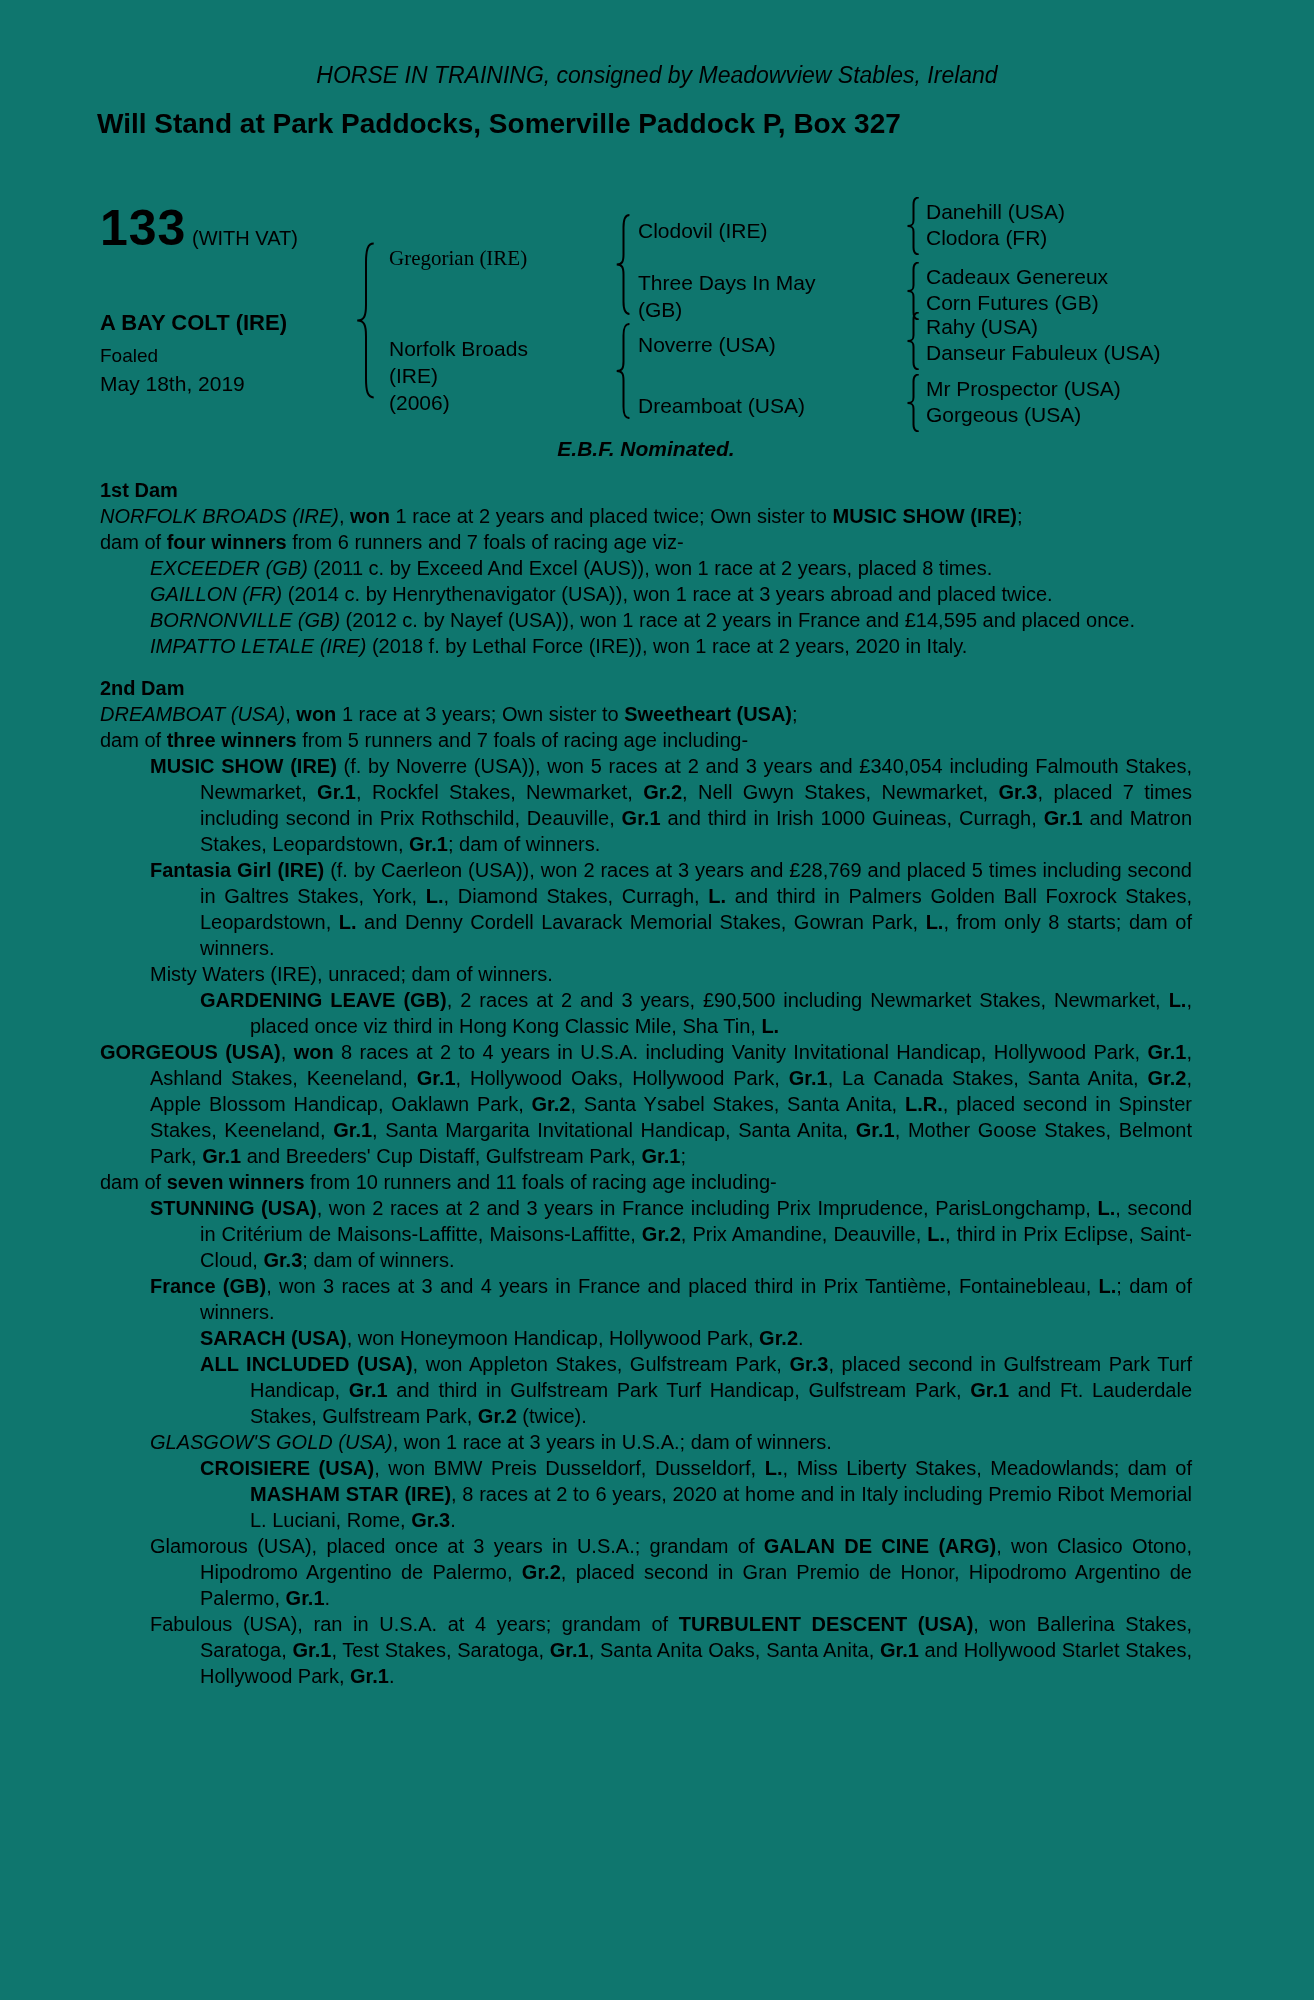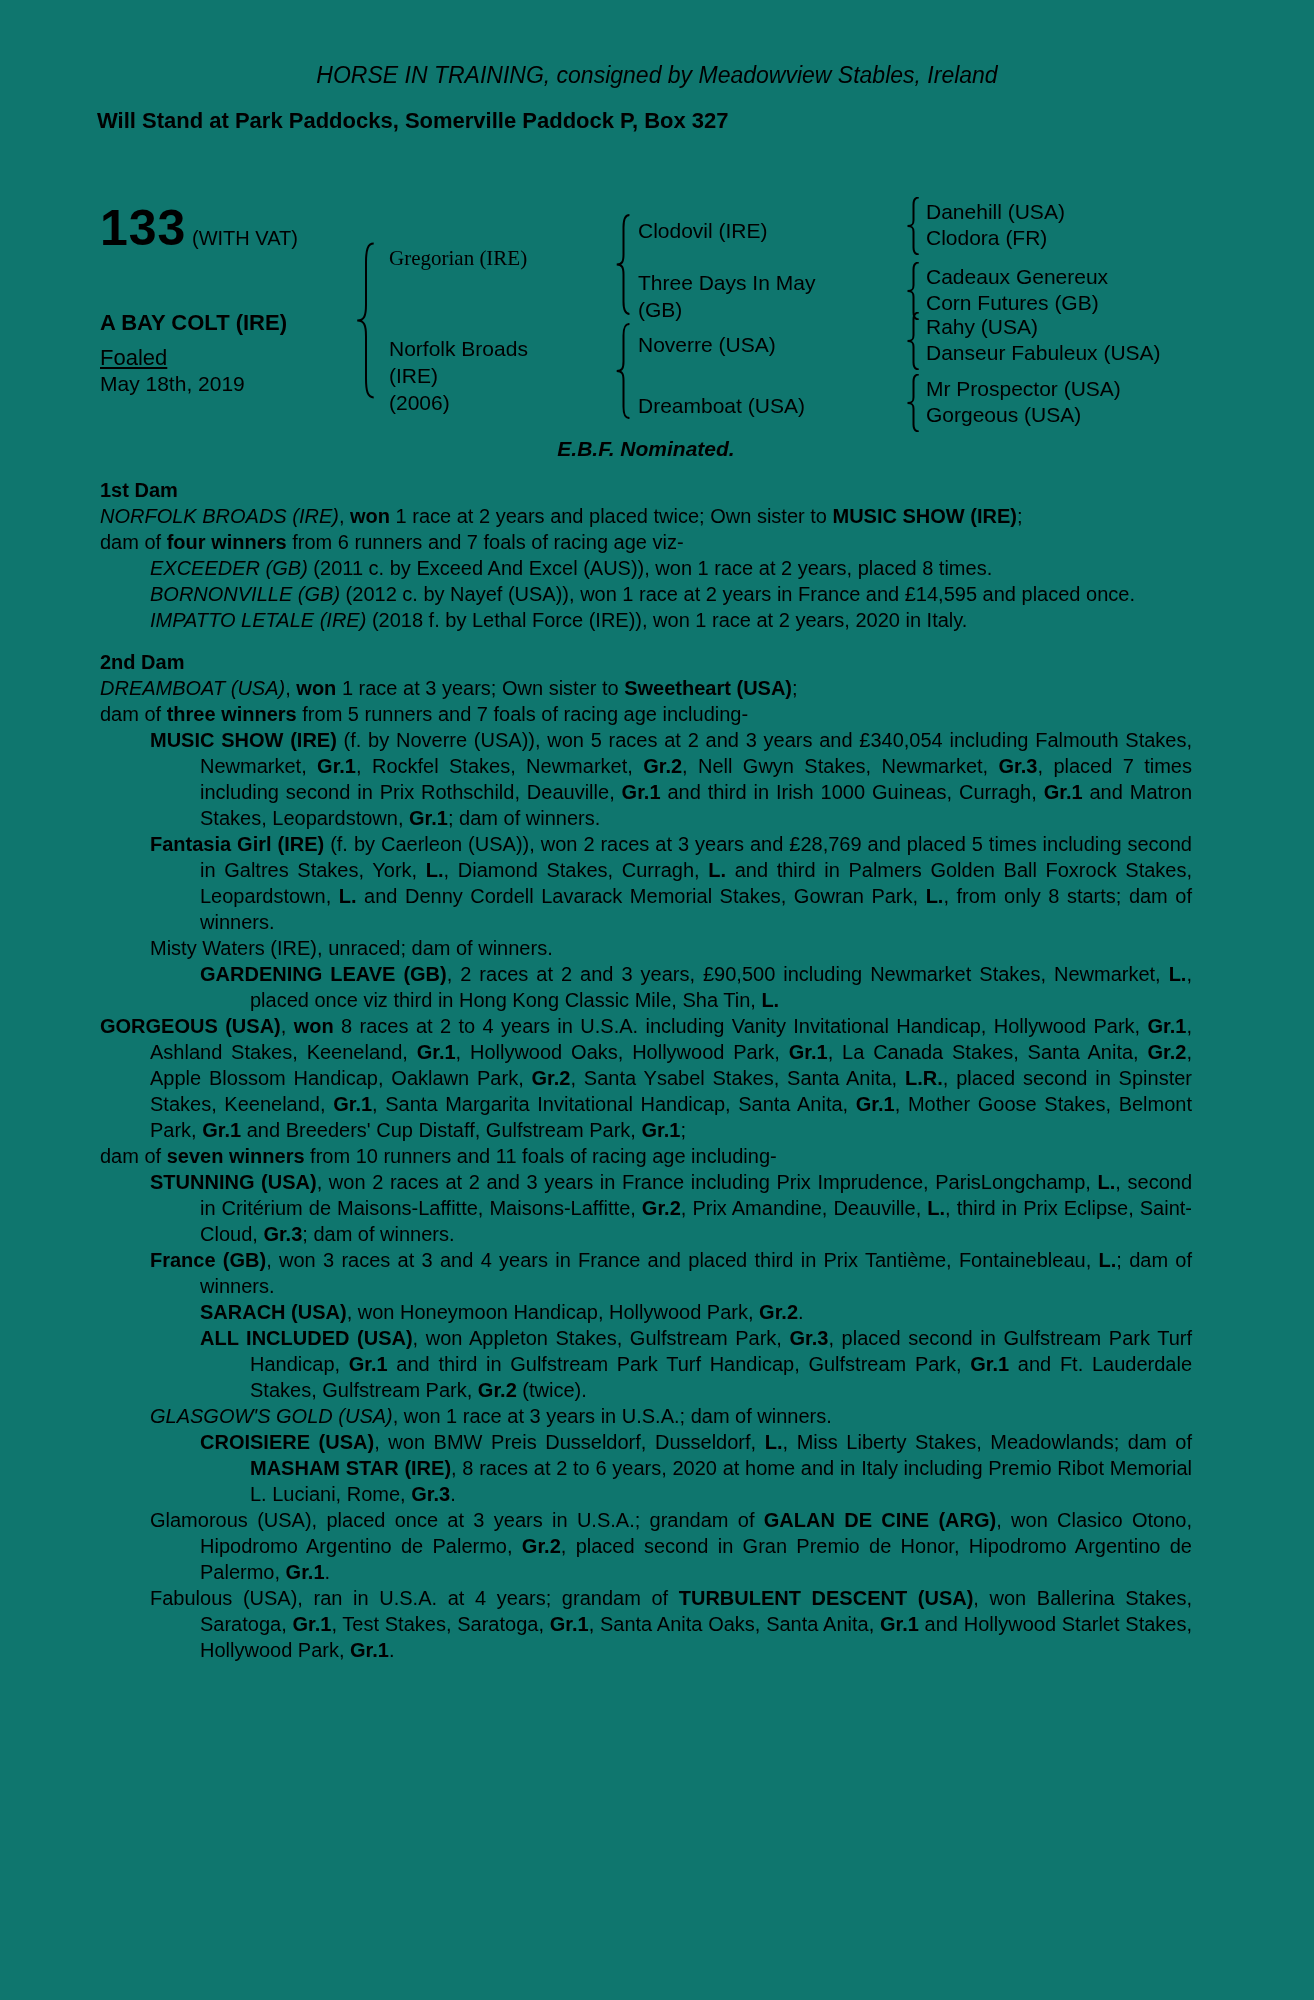--- a/index.html
+++ b/index.html
@@ -16,39 +16,39 @@
   .abs{position:absolute;}
   .header-italic{
     top:62px;left:0;width:1314px;
     text-align:center;
     font-style:italic;
     font-size:23px;
   }
   .stand-line{
     top:108px;left:97px;
     font-weight:bold;
-    font-size:22px;
+    font-size:28px;
   }
   .lot-number{
     top:203px;left:100px;
     font-weight:bold;
     font-size:50px;
     line-height:50px;
     letter-spacing:1px;
   }
   .vat-note{
     top:227px;left:192px;
     font-size:20px;
   }
   .colt-title{
     top:310px;left:100px;
     font-weight:bold;
     font-size:22px;
   }
-  .foaled-label{top:345px;left:100px;font-size:22px;text-decoration:underline;}
+  .foaled-label{top:345px;left:100px;font-size:19px;}
   .foaled-date{top:372px;left:100px;font-size:21px;}
 
   .ped-name{font-size:21px;line-height:27px;white-space:nowrap;}
   .brace svg{display:block;width:100%;height:100%;}
 
   .ebf-line{
     top:437px;left:100px;width:1092px;
     text-align:center;
     font-weight:bold;
     font-size:21px;
@@ -158,20 +158,21 @@
     <div>Gorgeous (USA)</div>
   </div>
 
   <div class="abs ebf-line">E.B.F. Nominated.</div>
 
   <div class="abs dam-sections" id="dam-sections">
       <div class="dam-heading">1st Dam</div>
       <p class="para ind0"><span class="seg-i">NORFOLK BROADS (IRE)</span><span class="seg-n">, </span><span class="seg-b">won</span><span class="seg-n"> 1 race at 2 years and placed twice; Own sister to </span><span class="seg-b">MUSIC SHOW (IRE)</span><span class="seg-n">;</span></p>
       <p class="para ind0"><span class="seg-n">dam of </span><span class="seg-b">four winners</span><span class="seg-n"> from 6 runners and 7 foals of racing age viz-</span></p>
       <p class="para ind1"><span class="seg-i">EXCEEDER (GB)</span><span class="seg-n"> (2011 c. by Exceed And Excel (AUS)), won 1 race at 2 years, placed 8 times.</span></p>
+      <p class="para ind1"><span class="seg-i">GAILLON (FR)</span><span class="seg-n"> (2014 c. by Henrythenavigator (USA)), won 1 race at 3 years abroad and placed twice.</span></p>
       <p class="para ind1"><span class="seg-i">BORNONVILLE (GB)</span><span class="seg-n"> (2012 c. by Nayef (USA)), won 1 race at 2 years in France and £14,595 and placed once.</span></p>
       <p class="para ind1"><span class="seg-i">IMPATTO LETALE (IRE)</span><span class="seg-n"> (2018 f. by Lethal Force (IRE)), won 1 race at 2 years, 2020 in Italy.</span></p>
       <div class="dam-heading">2nd Dam</div>
       <p class="para ind0"><span class="seg-i">DREAMBOAT (USA)</span><span class="seg-n">, </span><span class="seg-b">won</span><span class="seg-n"> 1 race at 3 years; Own sister to </span><span class="seg-b">Sweetheart (USA)</span><span class="seg-n">;</span></p>
       <p class="para ind0"><span class="seg-n">dam of </span><span class="seg-b">three winners</span><span class="seg-n"> from 5 runners and 7 foals of racing age including-</span></p>
       <p class="para ind1"><span class="seg-b">MUSIC SHOW (IRE)</span><span class="seg-n"> (f. by Noverre (USA)), won 5 races at 2 and 3 years and £340,054 including Falmouth Stakes, Newmarket, </span><span class="seg-b">Gr.1</span><span class="seg-n">, Rockfel Stakes, Newmarket, </span><span class="seg-b">Gr.2</span><span class="seg-n">, Nell Gwyn Stakes, Newmarket, </span><span class="seg-b">Gr.3</span><span class="seg-n">, placed 7 times including second in Prix Rothschild, Deauville, </span><span class="seg-b">Gr.1</span><span class="seg-n"> and third in Irish 1000 Guineas, Curragh, </span><span class="seg-b">Gr.1</span><span class="seg-n"> and Matron Stakes, Leopardstown, </span><span class="seg-b">Gr.1</span><span class="seg-n">; dam of winners.</span></p>
       <p class="para ind1"><span class="seg-b">Fantasia Girl (IRE)</span><span class="seg-n"> (f. by Caerleon (USA)), won 2 races at 3 years and £28,769 and placed 5 times including second in Galtres Stakes, York, </span><span class="seg-b">L.</span><span class="seg-n">, Diamond Stakes, Curragh, </span><span class="seg-b">L.</span><span class="seg-n"> and third in Palmers Golden Ball Foxrock Stakes, Leopardstown, </span><span class="seg-b">L.</span><span class="seg-n"> and Denny Cordell Lavarack Memorial Stakes, Gowran Park, </span><span class="seg-b">L.</span><span class="seg-n">, from only 8 starts; dam of winners.</span></p>
       <p class="para ind1"><span class="seg-n">Misty Waters (IRE), unraced; dam of winners.</span></p>
       <p class="para ind2"><span class="seg-b">GARDENING LEAVE (GB)</span><span class="seg-n">, 2 races at 2 and 3 years, £90,500 including Newmarket Stakes, Newmarket, </span><span class="seg-b">L.</span><span class="seg-n">, placed once viz third in Hong Kong Classic Mile, Sha Tin, </span><span class="seg-b">L.</span></p>
       <p class="para ind0"><span class="seg-b">GORGEOUS (USA)</span><span class="seg-n">, </span><span class="seg-b">won</span><span class="seg-n"> 8 races at 2 to 4 years in U.S.A. including Vanity Invitational Handicap, Hollywood Park, </span><span class="seg-b">Gr.1</span><span class="seg-n">, Ashland Stakes, Keeneland, </span><span class="seg-b">Gr.1</span><span class="seg-n">, Hollywood Oaks, Hollywood Park, </span><span class="seg-b">Gr.1</span><span class="seg-n">, La Canada Stakes, Santa Anita, </span><span class="seg-b">Gr.2</span><span class="seg-n">, Apple Blossom Handicap, Oaklawn Park, </span><span class="seg-b">Gr.2</span><span class="seg-n">, Santa Ysabel Stakes, Santa Anita, </span><span class="seg-b">L.R.</span><span class="seg-n">, placed second in Spinster Stakes, Keeneland, </span><span class="seg-b">Gr.1</span><span class="seg-n">, Santa Margarita Invitational Handicap, Santa Anita, </span><span class="seg-b">Gr.1</span><span class="seg-n">, Mother Goose Stakes, Belmont Park, </span><span class="seg-b">Gr.1</span><span class="seg-n"> and Breeders' Cup Distaff, Gulfstream Park, </span><span class="seg-b">Gr.1</span><span class="seg-n">;</span></p>

